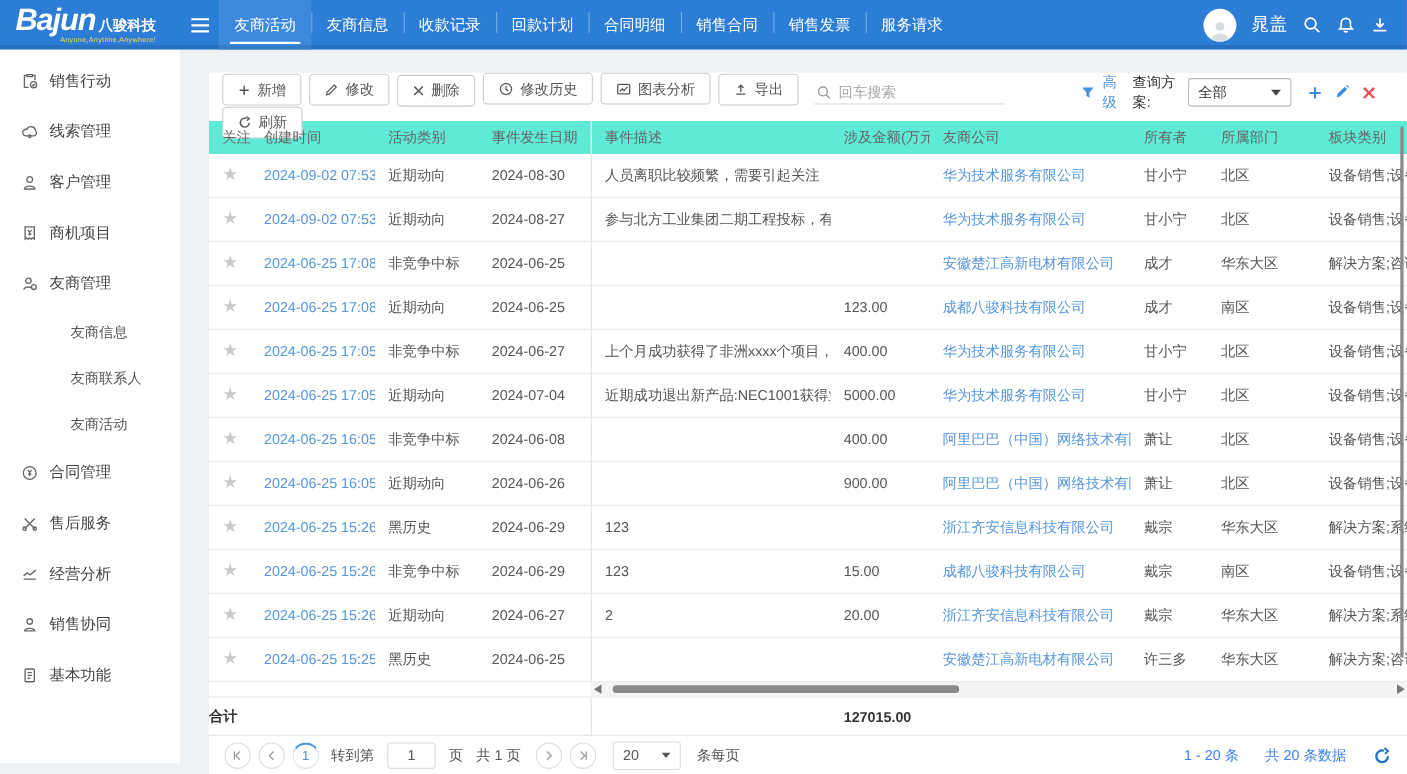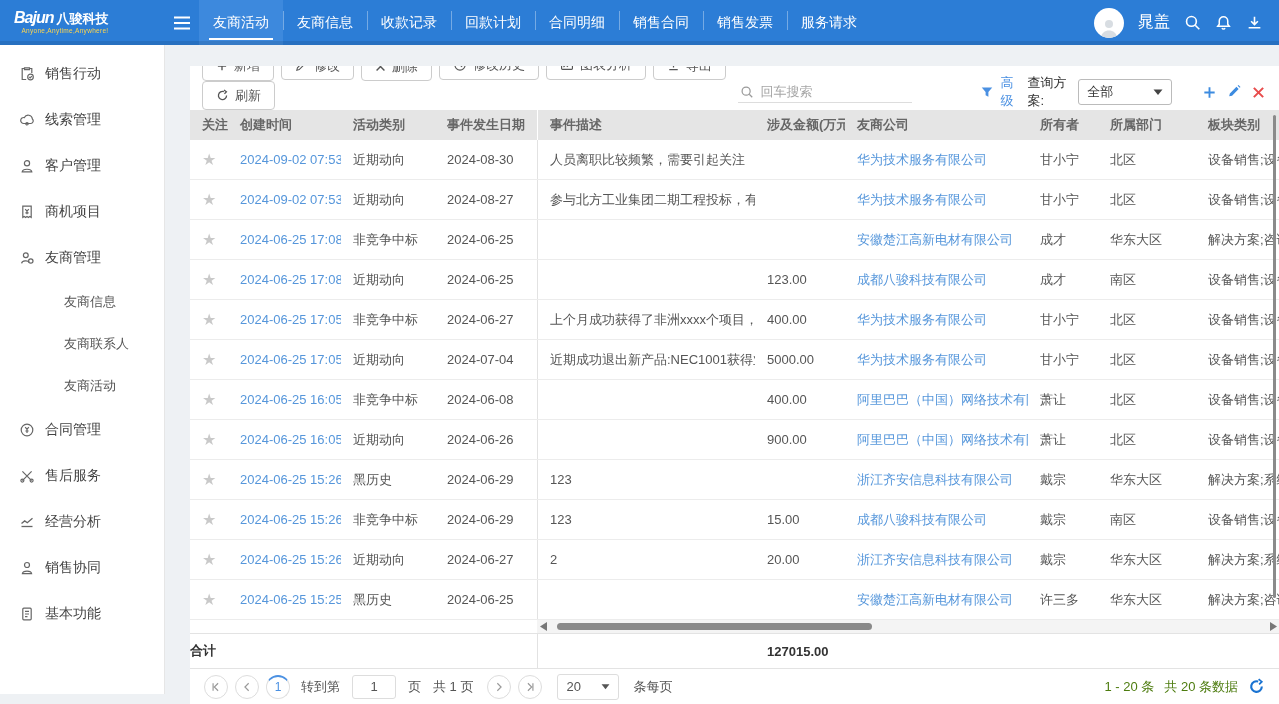--- a/index.html
+++ b/index.html
@@ -7,21 +7,21 @@
     font-family:"Liberation Sans","DejaVu Sans",sans-serif; font-size:13px; color:#555; background:#eef1f4;}
   .icon svg{display:block}
   .icon{display:inline-flex;align-items:center;justify-content:center}
 
   
   .navbar{position:absolute;top:0;left:0;right:0;height:45px;background:#2c7dd6;display:flex;align-items:stretch;z-index:5}
   .navbar::after{content:"";position:absolute;left:0;right:0;bottom:0;height:4px;background:rgba(0,0,0,.10)}
   .logo-area{width:165px;display:flex;align-items:center;padding-left:14px;flex:none}
   .logo-stack{display:flex;flex-direction:column;line-height:1}
   .logo-line{display:flex;align-items:baseline}
-  .brand{color:#fff;font-size:16px;font-weight:bold;font-style:italic;letter-spacing:-1px}
+  .brand{color:#fff;font-size:28px;font-weight:bold;font-style:italic;letter-spacing:-1px}
   .brand-cn{color:#fff;font-size:13px;font-weight:bold;margin-left:3px}
   .tagline{color:#ffd54d;font-size:6.5px;margin-top:2px;letter-spacing:.3px;text-align:right}
   .hamburger{width:34px;display:flex;align-items:center;justify-content:center;color:#fff;cursor:pointer;flex:none}
   .nav-tabs{display:flex;align-items:stretch}
   .tab{position:relative;display:flex;align-items:center;padding:0 14px;color:#fff;font-size:14px;cursor:pointer;min-width:84px;justify-content:center}
   .tab + .tab::before{content:"";position:absolute;left:0;top:11px;bottom:15px;width:1px;background:rgba(255,255,255,.35)}
   .tab.active{background:#3d89dd}
   .tab.active::after{content:"";position:absolute;left:10px;right:10px;bottom:5px;height:2px;background:#fff}
   .nav-right{margin-left:auto;display:flex;align-items:center;padding-right:16px;gap:14px}
   .avatar{width:30px;height:30px;border-radius:50%;background:#fff;display:flex;align-items:flex-end;justify-content:center;overflow:hidden}
@@ -32,37 +32,37 @@
   .sidebar{position:absolute;top:45px;left:0;bottom:10px;width:165px;background:#fff;border-right:1px solid #e6e6e6;padding-top:6px;z-index:4}
   .side-item{display:flex;align-items:center;gap:10px;padding:14px 0 14px 19px;color:#444;font-size:14px;cursor:pointer}
   .side-item .icon{color:#666}
   .side-sub{padding:12px 0 12px 64px;color:#555;font-size:13px;cursor:pointer}
 
   
   .main{position:absolute;top:45px;left:165px;right:0;bottom:0;background:#eef1f4;padding:21px 0 0 25px}
   .card{position:relative;background:#fff;width:1089px;height:638px;overflow:hidden}
 
   
-  .toolbar{height:44px;display:flex;align-items:flex-end;padding:0 14px 0 12px}
+  .toolbar{height:44px;display:flex;align-items:flex-start;padding:0 28px 0 12px}
   .btn{display:inline-flex;align-items:center;gap:6px;height:29px;padding:0 13px;border:1px solid #ccc;border-radius:4px;background:#fff;color:#555;font-size:13px;margin-right:7px;cursor:pointer;white-space:nowrap}
   .btn .icon{color:#555}
   .tools-right{margin-left:auto;display:flex;align-items:center}
   .searchbox{display:flex;align-items:center;gap:6px;border-bottom:1px solid #ddd;width:188px;padding:3px 2px;color:#9a9a9a}
   .searchbox input{border:none;outline:none;width:150px;font-size:13px;color:#555;font-family:inherit}
   .searchbox input::placeholder{color:#a5a5a5}
   .adv{display:flex;align-items:center;gap:6px;color:#4a90e2;margin:0 10px 0 68px;cursor:pointer}
   .scheme-label{color:#333}
-  .scheme-select{width:112px;height:26px;border:1px solid #bbb;border-radius:3px;display:flex;align-items:center;justify-content:space-between;padding:0 8px;margin:0 26px 0 6px;color:#333;cursor:pointer}
+  .scheme-select{width:112px;height:26px;border:1px solid #bbb;border-radius:3px;display:flex;align-items:center;justify-content:space-between;padding:0 8px;margin:0 10px 0 6px;color:#333;cursor:pointer}
   .scheme-select .icon{color:#444}
   .mini-act{margin-left:4px;cursor:pointer}
   .mini-act.blue{color:#3c8be0}
   .mini-act.red{color:#e84c4c}
 
   
-  .thead{display:flex;height:30px;background:#e5e5e5;align-items:center;font-weight:bold;color:#666;white-space:nowrap}
+  .thead{display:flex;height:30px;background:#5eead4;align-items:center;font-weight:normal;color:#666;white-space:nowrap}
   .trow{display:flex;height:40px;align-items:center;border-bottom:1px solid #ececec;white-space:nowrap;background:#fff}
   .cell{padding-left:12px;overflow:hidden;flex:none;height:100%;display:flex;align-items:center}
   .c-fav{width:38px}
   .c-created{width:113px}
   .c-type{width:94px}
   .c-date{width:102px}
   .c-desc{width:218px;border-left:1px solid #e2e2e2}
   .thead .c-desc{border-left:1px solid #fff}
   .c-amount{width:90px}
   .c-company{width:183px}
@@ -85,21 +85,21 @@
   .sum-desc{width:218px;height:100%;border-left:1px solid #e2e2e2}
   .sum-amount{width:90px;padding-left:12px}
 
   
   .pager{height:35px;display:flex;align-items:center;padding:0 14px;background:#fff}
   .pg-btn{width:24px;height:24px;border-radius:50%;border:1px solid #ddd;display:flex;align-items:center;justify-content:center;color:#999;margin-right:7px;cursor:pointer;background:#fff;flex:none}
   .pg-current{color:#4a90e2;border:1px solid #e0e0e0;border-top:2px solid #4a90e2;font-size:12px}
   .pg-text{color:#555;margin:0 4px}
   .goto-input{width:44px;height:24px;border:1px solid #ddd;border-radius:3px;text-align:center;margin:0 8px;font-size:13px;color:#555;outline:none;font-family:inherit}
   .size-select{width:62px;height:26px;border:1px solid #ddd;border-radius:3px;display:flex;align-items:center;justify-content:space-between;padding:0 8px;margin:0 10px 0 8px;color:#555;cursor:pointer}
-  .pager-right{margin-left:auto;display:flex;align-items:center;gap:10px;color:#4d7c0f}
+  .pager-right{margin-left:auto;display:flex;align-items:flex-end;gap:24px;color:#3b82f6}
   .refresh-blue{color:#1a73d1;cursor:pointer}
 
   
   .vscroll{position:absolute;right:3px;top:49px;width:3px;height:483px;background:#8a8a8a;border-radius:2px}
 </style>
 </head>
 <body>
 
 <div class="navbar">
   <div class="logo-area">

